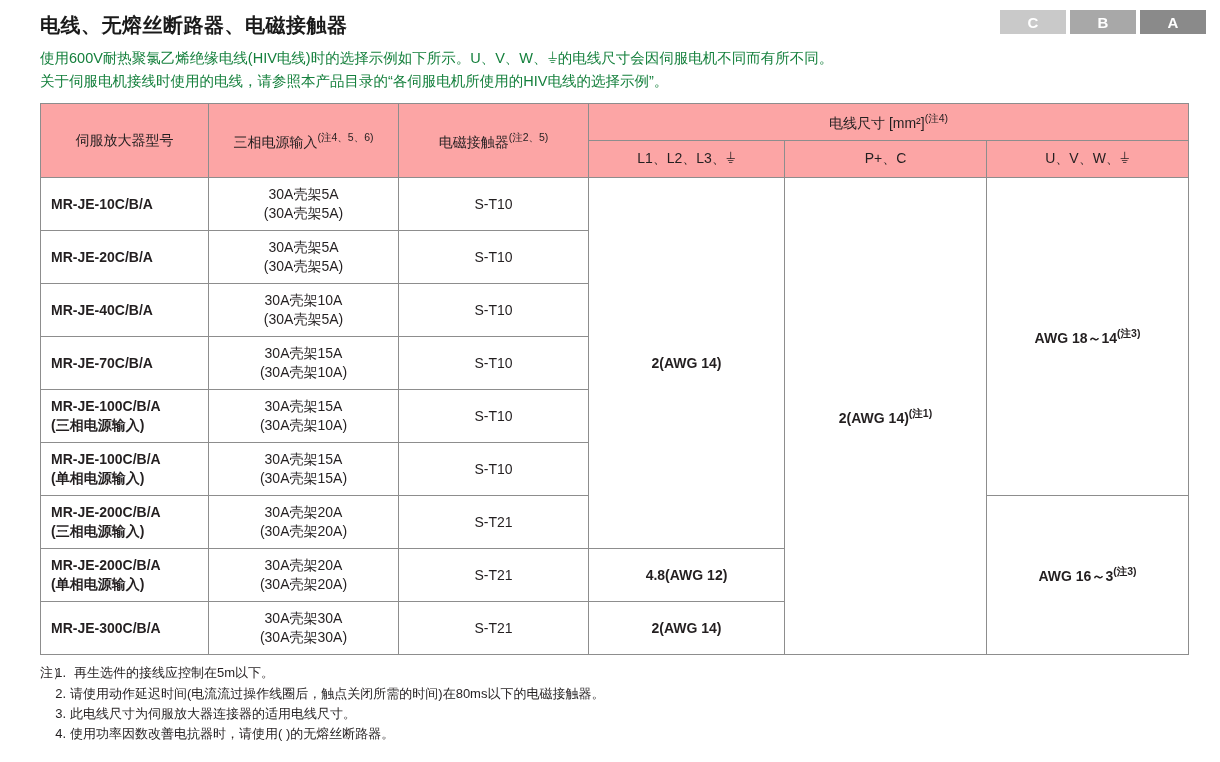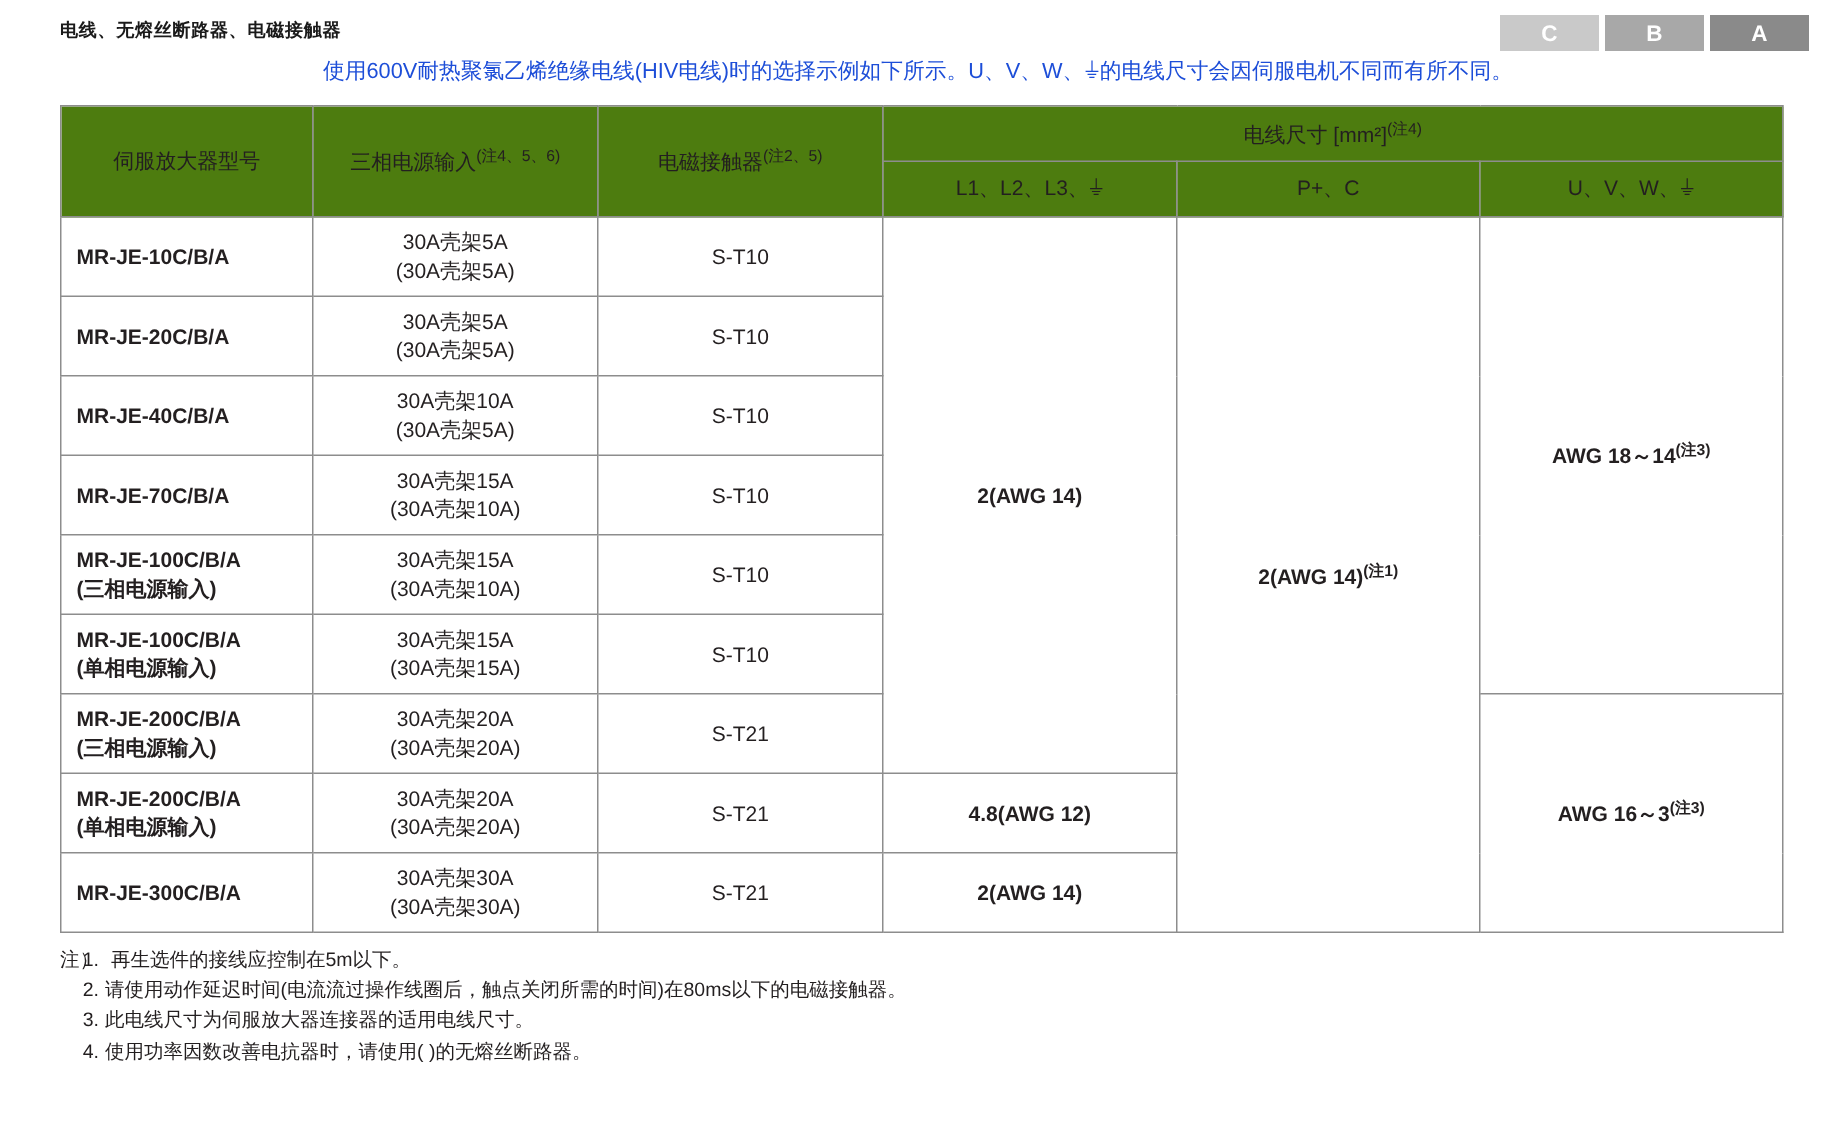--- a/index.html
+++ b/index.html
@@ -16,32 +16,31 @@
     overflow: hidden;
   }
   .page {
     position: relative;
     width: 1220px;
     height: 762px;
     box-sizing: border-box;
     padding: 12px 36px 0 40px;
   }
   .title {
-    font-size: 12px;
+    font-size: 20px;
     font-weight: bold;
     letter-spacing: 0.5px;
     margin: 0 0 8px 0;
     color: #1a1a1a;
   }
   .intro {
     font-size: 14.5px;
     line-height: 1.6;
-    color: #1d4ed8;
+    color: #15803d;
     margin: 0 0 10px 0;
-    text-align: center;
   }
   .intro div { white-space: nowrap; }
 
   
   .tabs {
     position: absolute;
     top: 10px;
     right: 14px;
     display: flex;
     gap: 4px;
@@ -69,21 +68,21 @@
   }
   table.spec th, table.spec td {
     border: 1px solid #8d8d8d;
     font-size: 14px;
     color: #231f20;
     text-align: center;
     vertical-align: middle;
     padding: 4px 2px;
   }
   table.spec thead th {
-    background: #4d7c0f;
+    background: #fca5a5;
     font-weight: normal;
     height: 28px;
   }
   .amp-col {
     text-align: left !important;
     padding-left: 10px !important;
     line-height: 1.35;
     font-weight: bold;
   }
   .sub { font-size: 10.5px; vertical-align: super; }
@@ -134,20 +133,21 @@
       </div>
     <div class="tab tab-a">
         <span>A</span>
       </div>
   </div>
 
   <h1 class="title">电线、无熔丝断路器、电磁接触器</h1>
 
   <div class="intro">
     <div>使用600V耐热聚氯乙烯绝缘电线(HIV电线)时的选择示例如下所示。U、V、W、⏚的电线尺寸会因伺服电机不同而有所不同。</div>
+    <div>关于伺服电机接线时使用的电线，请参照本产品目录的“各伺服电机所使用的HIV电线的选择示例”。</div>
   </div>
 
   <table class="spec">
     <colgroup>
       <col style="width:168px">
       <col style="width:190px">
       <col style="width:190px">
       <col style="width:196px">
       <col style="width:202px">
       <col style="width:202px">

